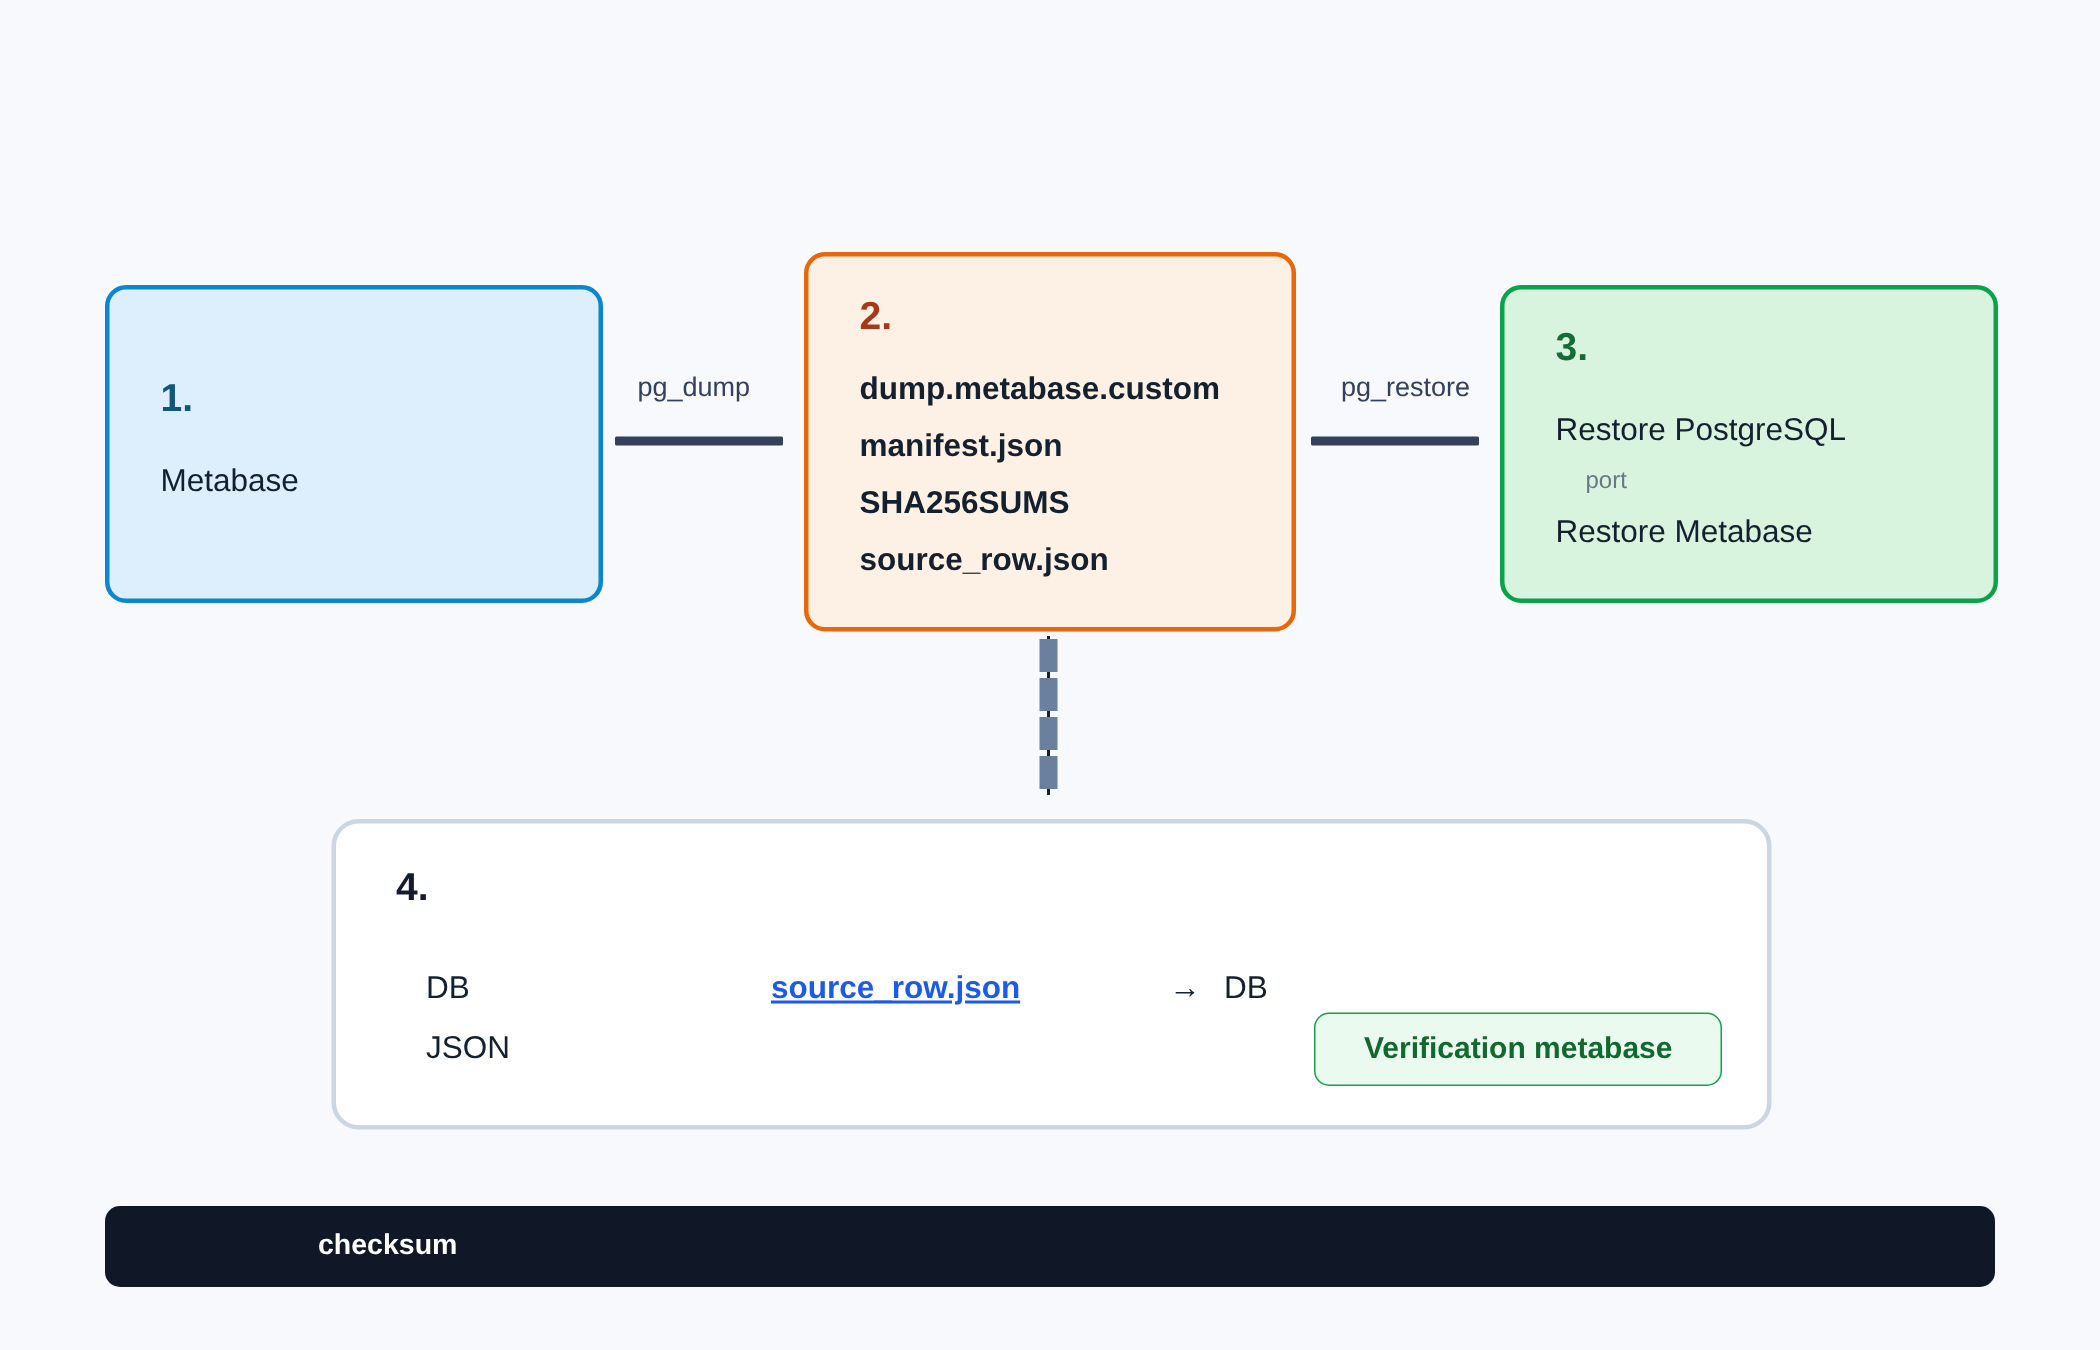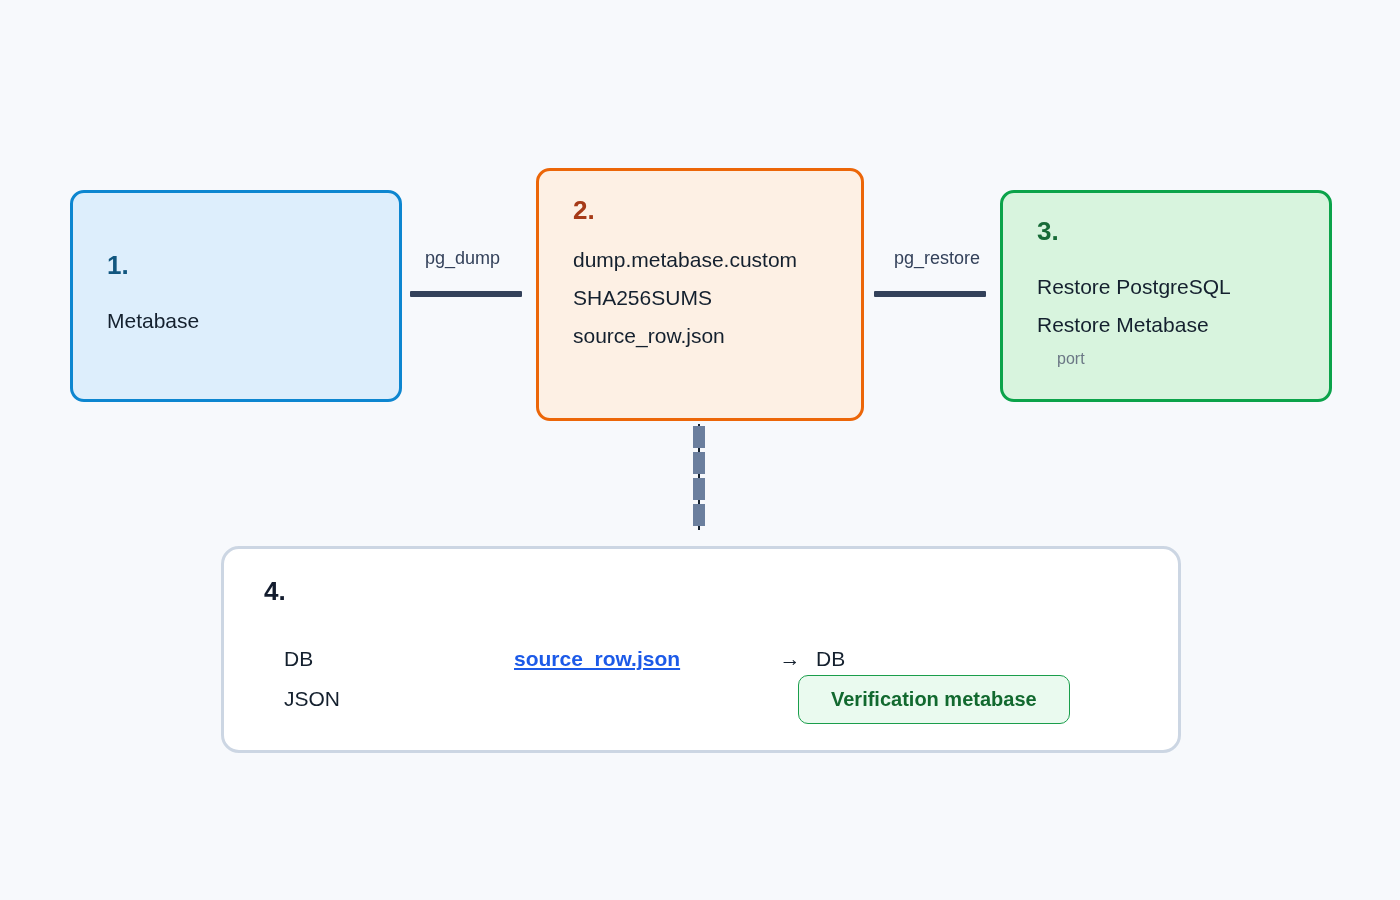--- a/index.html
+++ b/index.html
@@ -70,21 +70,21 @@
     left: 536px;
     top: 168px;
     width: 328px;
     height: 253px;
     background: #fdf0e4;
     border-color: #ec6608;
     padding-top: 26px;
     justify-content: flex-start;
   }
   #node-2 .node-number { color: #a63a17; margin-bottom: 18px; }
-  #node-2 .node-line { line-height: 38px; }
+  #node-2 .node-line { line-height: 38px; font-weight: bold; }
 
   
   #node-3 {
     left: 1000px;
     top: 190px;
     width: 332px;
     height: 212px;
     background: #d8f4de;
     border-color: #0ba34a;
   }
@@ -116,21 +116,21 @@
     right: 30px;
     bottom: 10px;
   }
   .verify-row {
     position: absolute;
     display: flex;
     align-items: center;
     height: 44px;
   }
   #verify-row-1 { top: 0; left: 20px; right: 0; align-items: flex-end; }
-  #verify-row-2 { top: 50px; left: 20px; right: 0; }
+  #verify-row-2 { top: 50px; left: 20px; right: 0; justify-content: space-between; }
 
   .cell-db-left {
     width: 230px;
     font-size: 21px;
     color: #14202e;
   }
   .cell-file {
     width: 250px;
     font-size: 21px;
     font-weight: bold;
@@ -233,32 +233,33 @@
     <div class="node-number">1.</div>
     <div class="node-line">Metabase</div>
   </div>
 
   <div class="connector-label" id="label-pg-dump">pg_dump</div>
   <div class="connector-h" id="connector-1-2"></div>
 
   <div class="node" id="node-2">
     <div class="node-number">2.</div>
     <div class="node-line">dump.metabase.custom</div>
+    <div class="node-line">manifest.json</div>
     <div class="node-line">SHA256SUMS</div>
     <div class="node-line">source_row.json</div>
   </div>
 
   <div class="connector-label" id="label-pg-restore">pg_restore</div>
   <div class="connector-h" id="connector-2-3"></div>
 
   <div class="node" id="node-3">
     <div class="node-number">3.</div>
     <div class="node-line">Restore PostgreSQL</div>
+    <div class="node-line sub">port</div>
     <div class="node-line">Restore Metabase</div>
-    <div class="node-line sub">port</div>
   </div>
 
   <div id="connector-2-4">
     <span class="dash" style="top:2px"></span>
     <span class="dash" style="top:28px"></span>
     <span class="dash" style="top:54px"></span>
     <span class="dash" style="top:80px"></span>
   </div>
 
   <div class="node" id="node-4">
@@ -276,14 +277,17 @@
       <div class="verify-row" id="verify-row-2">
         <span class="cell-json">JSON</span>
         <span class="badge-spacer"></span>
         <span class="badge-spacer2"></span>
         <span id="verification-badge">Verification metabase</span>
       </div>
 
     </div>
   </div>
 
+  <div id="footer-bar">
+    <span id="footer-label">checksum</span>
+  </div>
 
 </div>
 
 </body></html>

